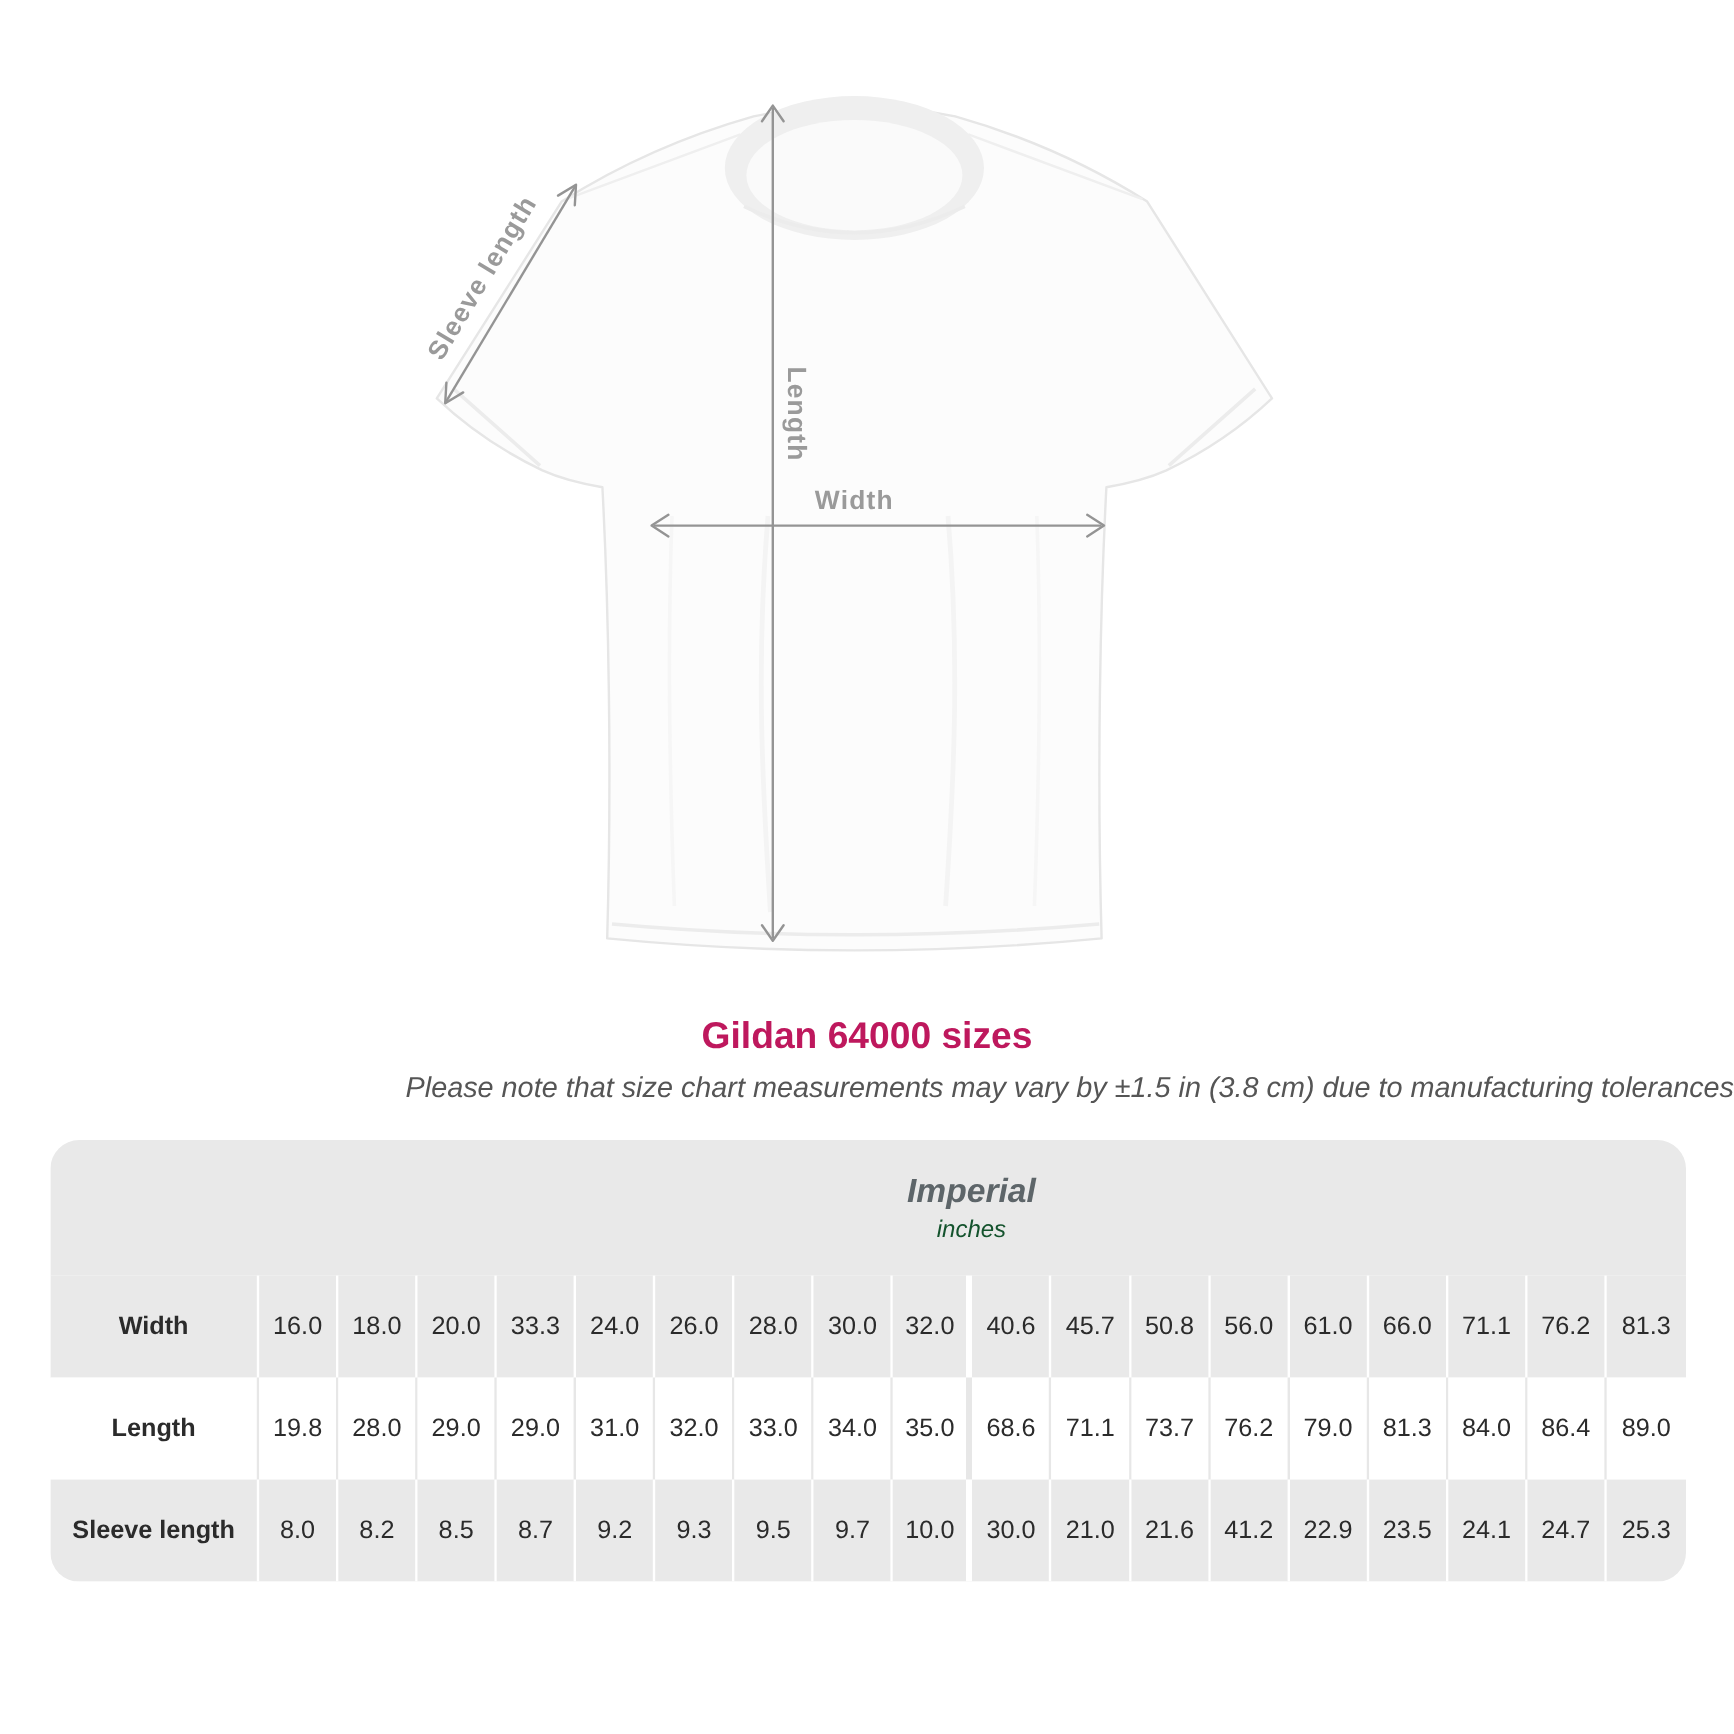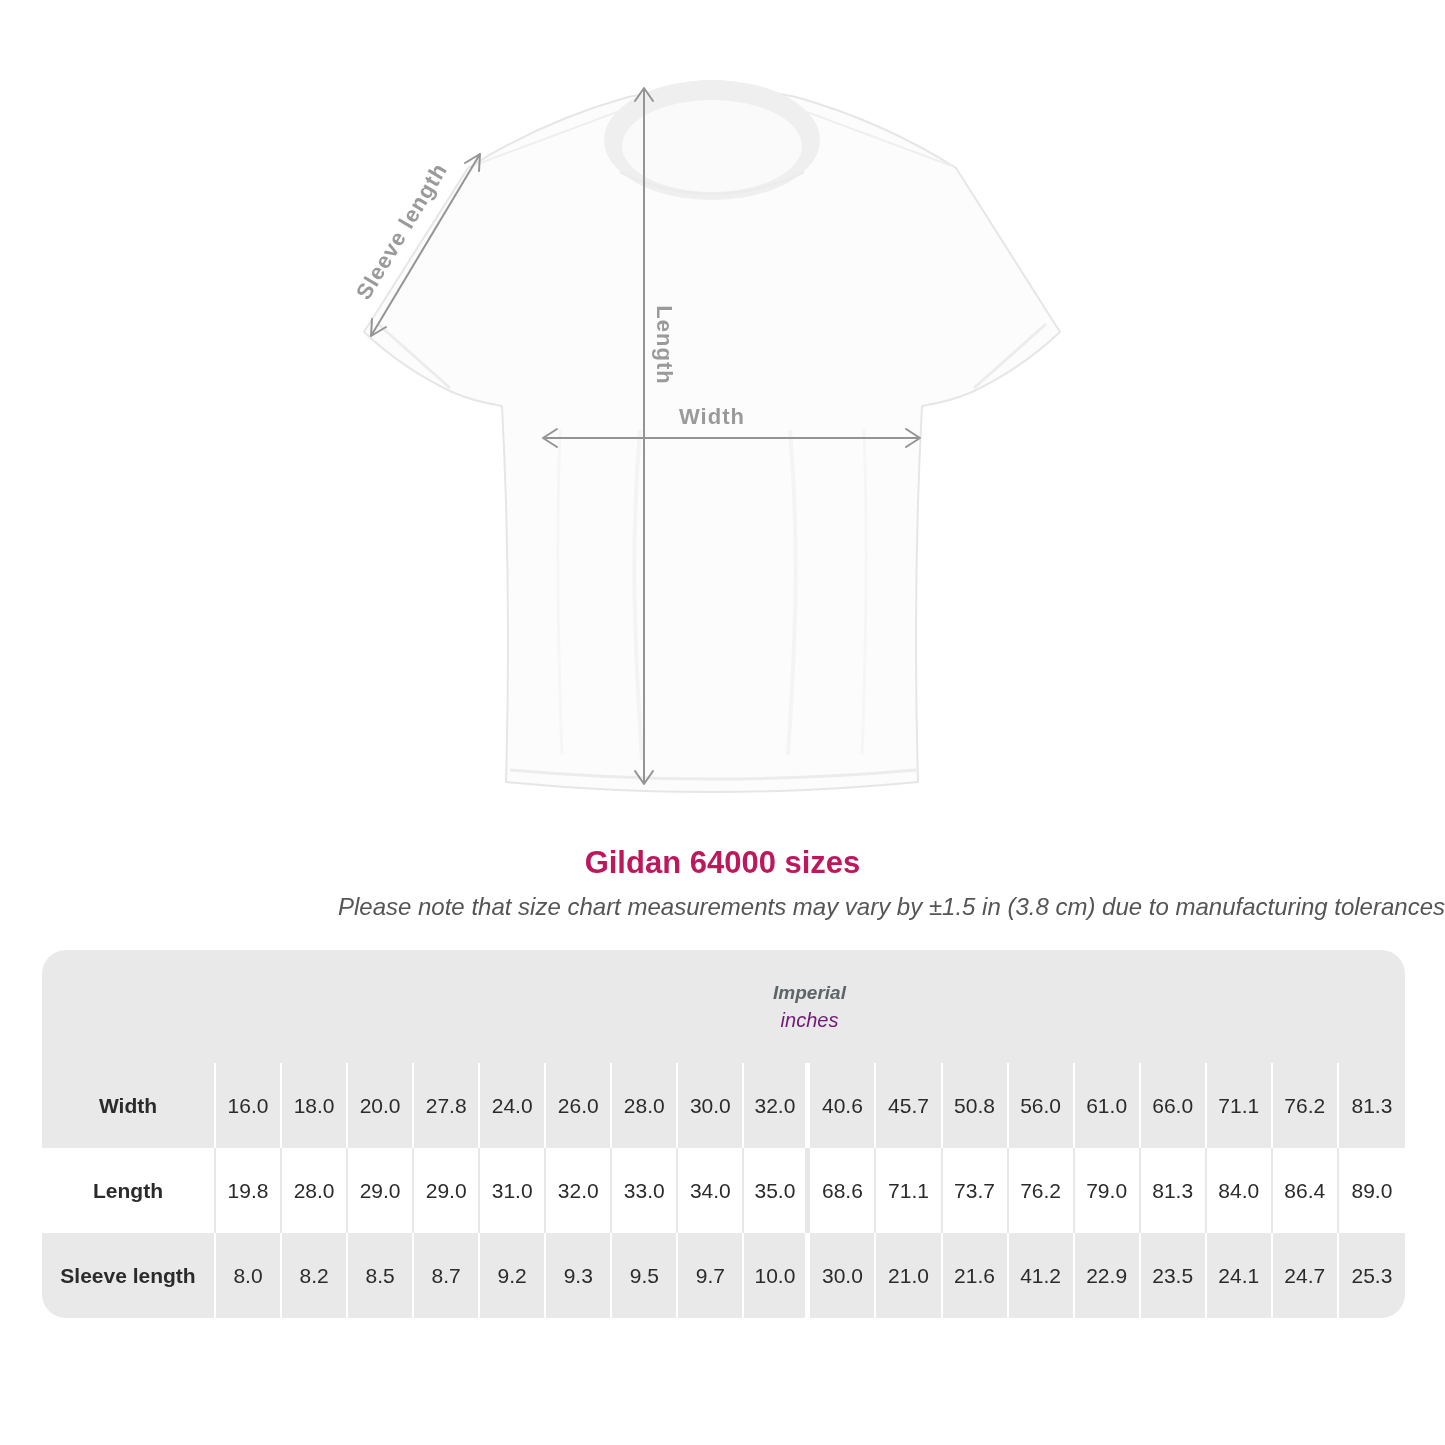--- a/index.html
+++ b/index.html
@@ -19,22 +19,22 @@
                font-size:31px;font-weight:bold;color:#be185d;}
   .chart-subtitle{position:absolute;top:893px;left:0;width:100%;text-align:right;
                   font-style:italic;font-size:24px;color:#555;}
 
   
   .table-wrap{position:absolute;left:42px;top:950px;width:1363px;border-radius:24px;
               overflow:hidden;}
   .unit-band{display:flex;height:113px;background:#e9e9e9;}
   .unit-spacer{width:172px;flex:none;}
   .unit-group{flex:1;display:flex;flex-direction:column;align-items:center;justify-content:center;gap:5px;}
-  .unit-label{font-style:italic;font-weight:bold;font-size:19px;color:#5d6569;}
-  .unit-sub{font-style:italic;font-size:20px;color:#701a75;}
+  .unit-label{font-style:italic;font-weight:bold;font-size:28px;color:#5d6569;}
+  .unit-sub{font-style:italic;font-size:20px;color:#14532d;}
 
   table.size-table{width:100%;table-layout:fixed;border-collapse:separate;border-spacing:0;}
   table.size-table td{height:85px;text-align:center;vertical-align:middle;
                       font-size:21px;color:#2b2b2b;padding:0;}
   table.size-table td:first-child{width:172px;}
   tr.white td{background:#ffffff;border-right:2px solid #e7e7e7;}
   tr.gray td{background:#e9e9e9;border-right:2px solid #ffffff;}
   table.size-table td:last-child{border-right:none;}
   table.size-table td.group-end{border-right-width:5px;}
   td.rowlabel{font-weight:bold;color:#68707a;font-size:20px;}
@@ -113,21 +113,21 @@
         <div class="unit-sub">inches</div>
       </div>
     </div>
     <table class="size-table">
       <tbody>
           <tr class="gray">
             <td class="rowlabel">Width</td>
             <td class="">16.0</td>
             <td class="">18.0</td>
             <td class="">20.0</td>
-            <td class="">27.8</td>
+            <td class="">33.3</td>
             <td class="">24.0</td>
             <td class="">26.0</td>
             <td class="">28.0</td>
             <td class="">30.0</td>
             <td class="group-end">32.0</td>
             <td class="">40.6</td>
             <td class="">45.7</td>
             <td class="">50.8</td>
             <td class="">56.0</td>
             <td class="">61.0</td>

